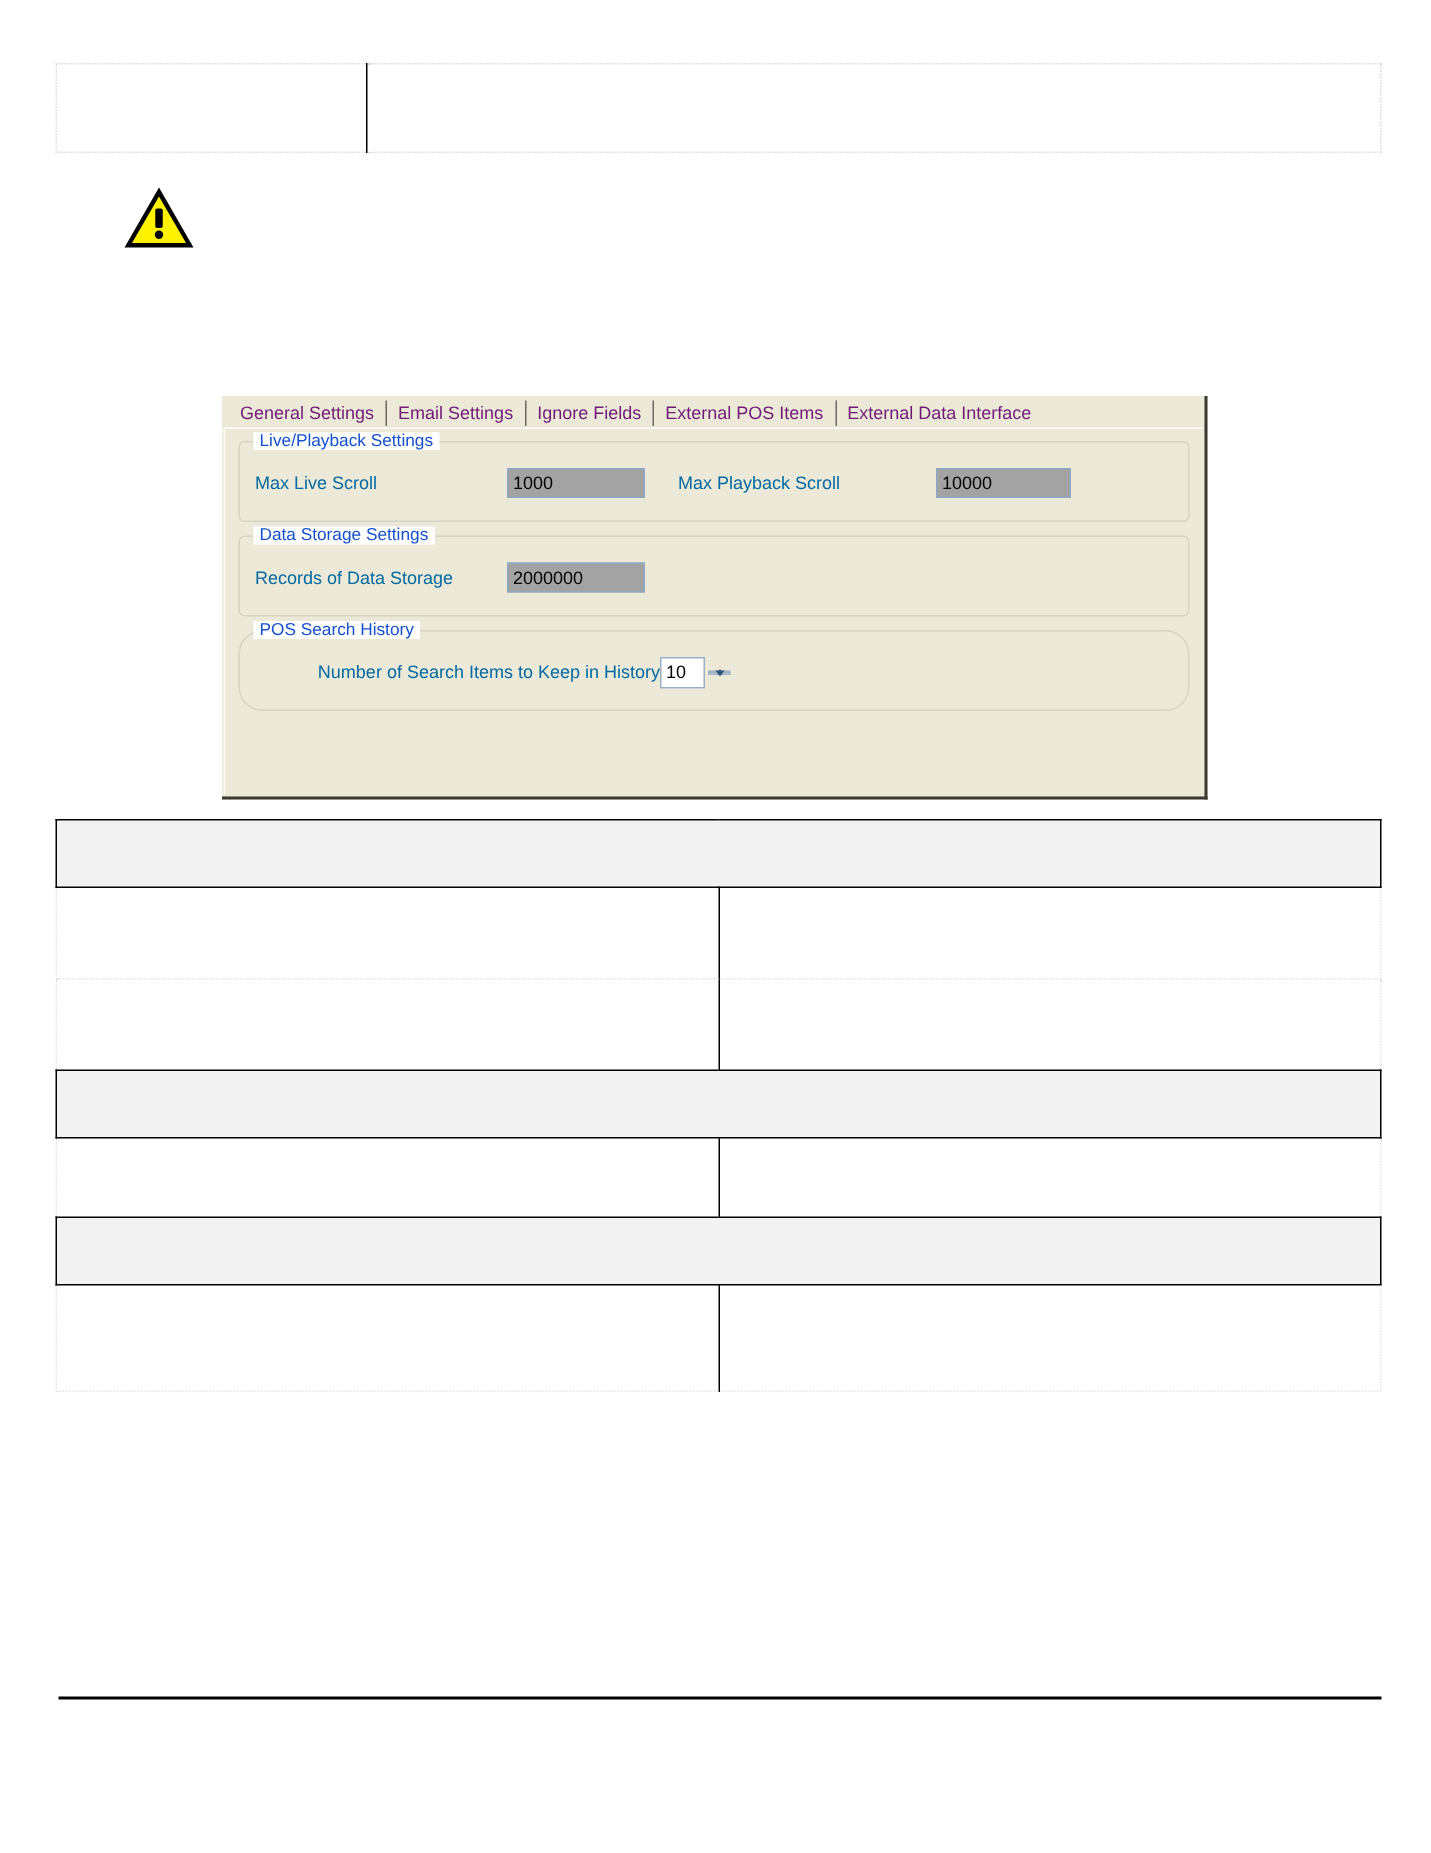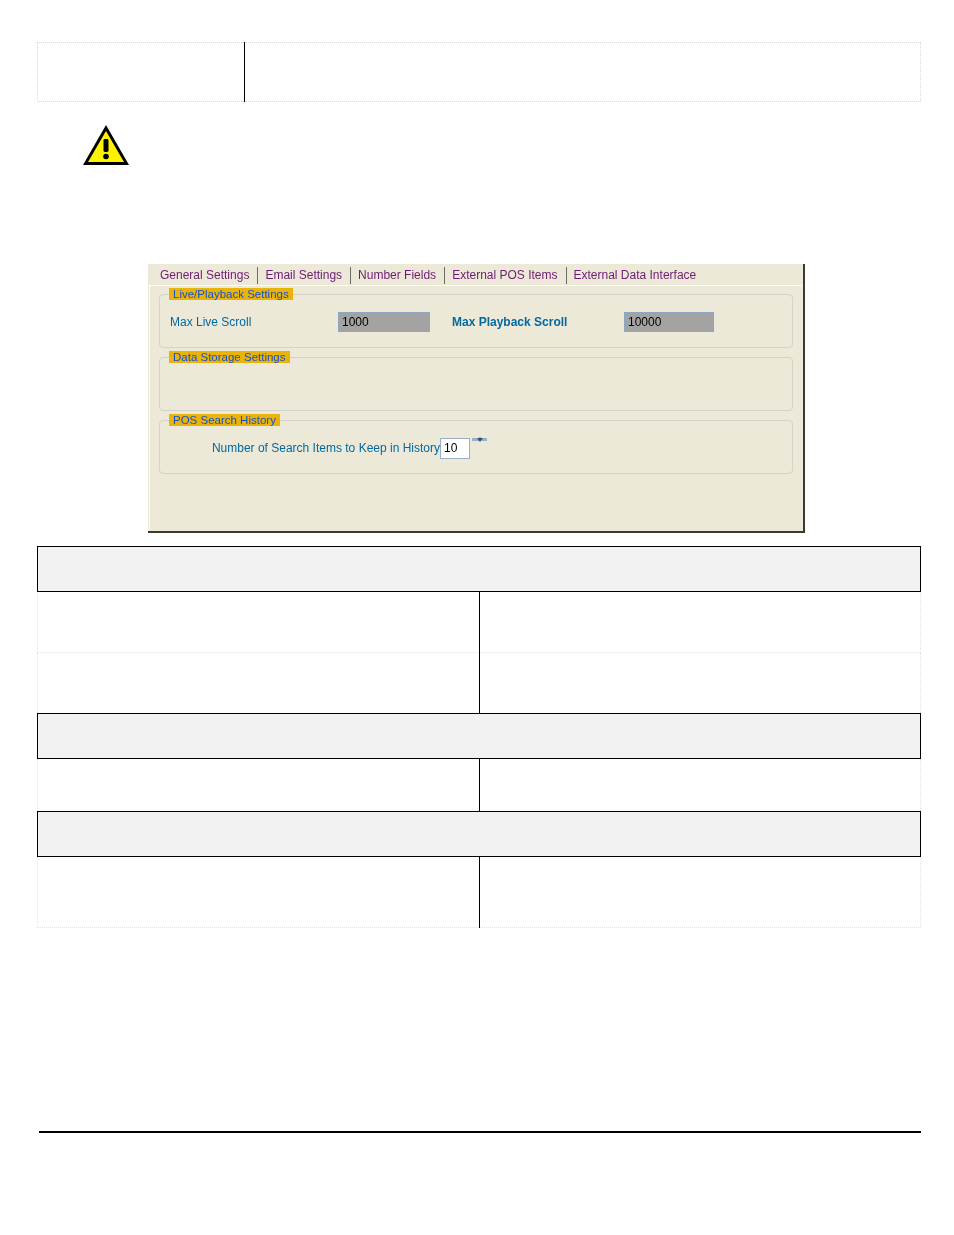--- a/index.html
+++ b/index.html
@@ -153,21 +153,21 @@
     border-radius: 4px;
     margin-bottom: 9px;
     padding: 14px 10px 10px 10px;
     box-sizing: border-box;
   }
   .group-title {
     position: absolute;
     top: -7px;
     left: 9px;
     padding: 0 4px;
-    background: #eab308;
+    background: #ffffff;
     color: #1550CF;
     font-size: 11.5px;
     line-height: 12px;
     white-space: nowrap;
   }
   .group-row {
     display: flex;
     align-items: center;
     height: 26px;
   }
@@ -186,21 +186,21 @@
     height: 20px;
     line-height: 18px;
     padding: 0 3px;
     box-sizing: border-box;
     outline: none;
   }
 
   
   .spinner {
     display: inline-flex;
-    align-items: flex-start;
+    align-items: center;
     height: 21px;
   }
   .spinner .spin-value {
     width: 30px;
     height: 21px;
     border: 1px solid #9ab0c4;
     background: #fff;
     font-size: 12px;
     line-height: 19px;
     padding: 0 3px;
@@ -273,47 +273,51 @@
 <div id="settings-dialog">
 
   <div class="tab-strip">
     <div class="tab active">
       <span>General Settings</span>
     </div>
     <div class="tab">
       <span>Email Settings</span>
     </div>
     <div class="tab">
-      <span>Number Fields</span>
+      <span>Ignore Fields</span>
     </div>
     <div class="tab">
       <span>External POS Items</span>
     </div>
     <div class="tab">
       <span>External Data Interface</span>
     </div>
   </div>
 
   <div class="tab-body">
 
     <div class="group-box" style="height:54px;">
       <div class="group-title">Live/Playback Settings</div>
       <div class="group-row">
         <span class="field-label" style="width:168px;">Max Live Scroll</span>
         <input class="text-input" style="width: 92px;" type="text" value="1000">
-        <span class="field-label" style="width:172px; margin-left:22px;font-weight:bold;">Max Playback Scroll</span>
+        <span class="field-label" style="width:172px; margin-left:22px;">Max Playback Scroll</span>
         <input class="text-input" style="width: 90px;" type="text" value="10000">
       </div>
     </div>
 
     <div class="group-box" style="height:54px;">
       <div class="group-title">Data Storage Settings</div>
-    </div>
-
-    <div class="group-box" style="height:54px;">
+      <div class="group-row">
+        <span class="field-label" style="width:168px;">Records of Data Storage</span>
+        <input class="text-input" style="width: 92px;" type="text" value="2000000">
+      </div>
+    </div>
+
+    <div class="group-box" style="height:54px;border-radius:16px;">
       <div class="group-title">POS Search History</div>
       <div class="group-row">
         <span class="field-label" style="width:270px;text-align:right;">Number of Search Items to Keep in History</span>
         <span class="spinner">
           <input class="spin-value" type="text" value="10" style="">
           <span class="spin-buttons">
             <span class="spin-btn up">
               <span class="arrow"></span>
             </span>
             <span class="spin-btn down">

